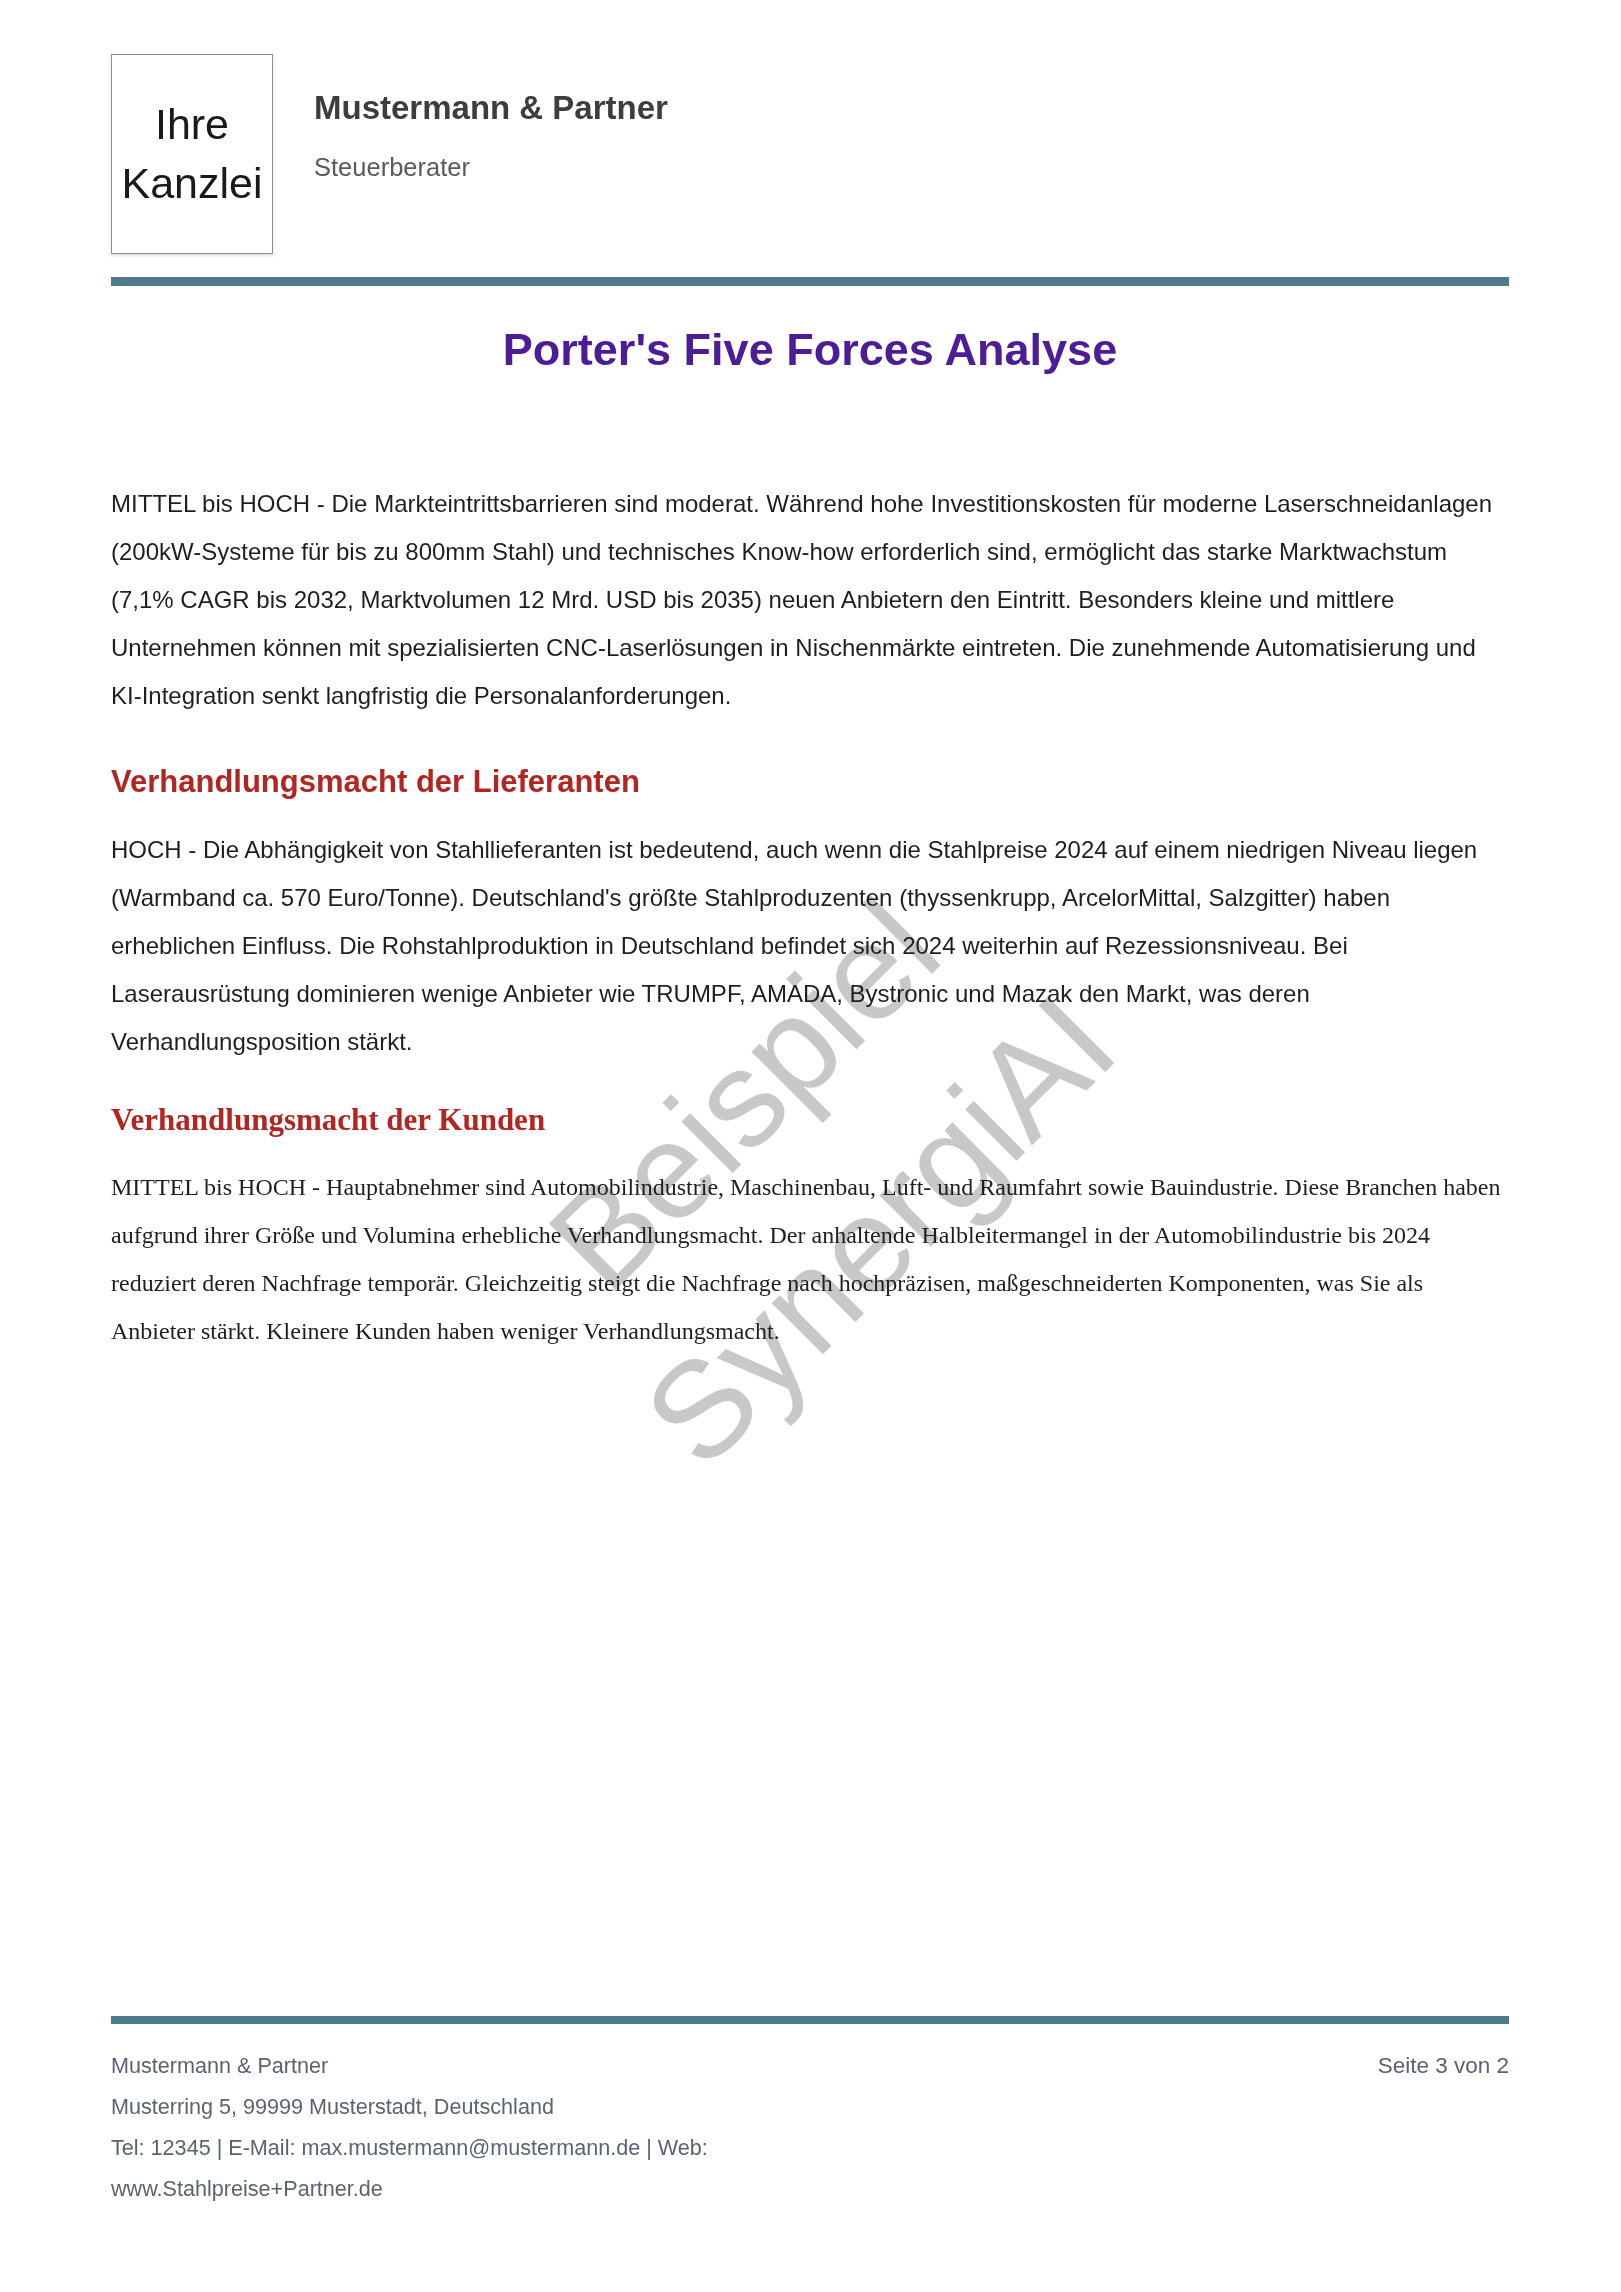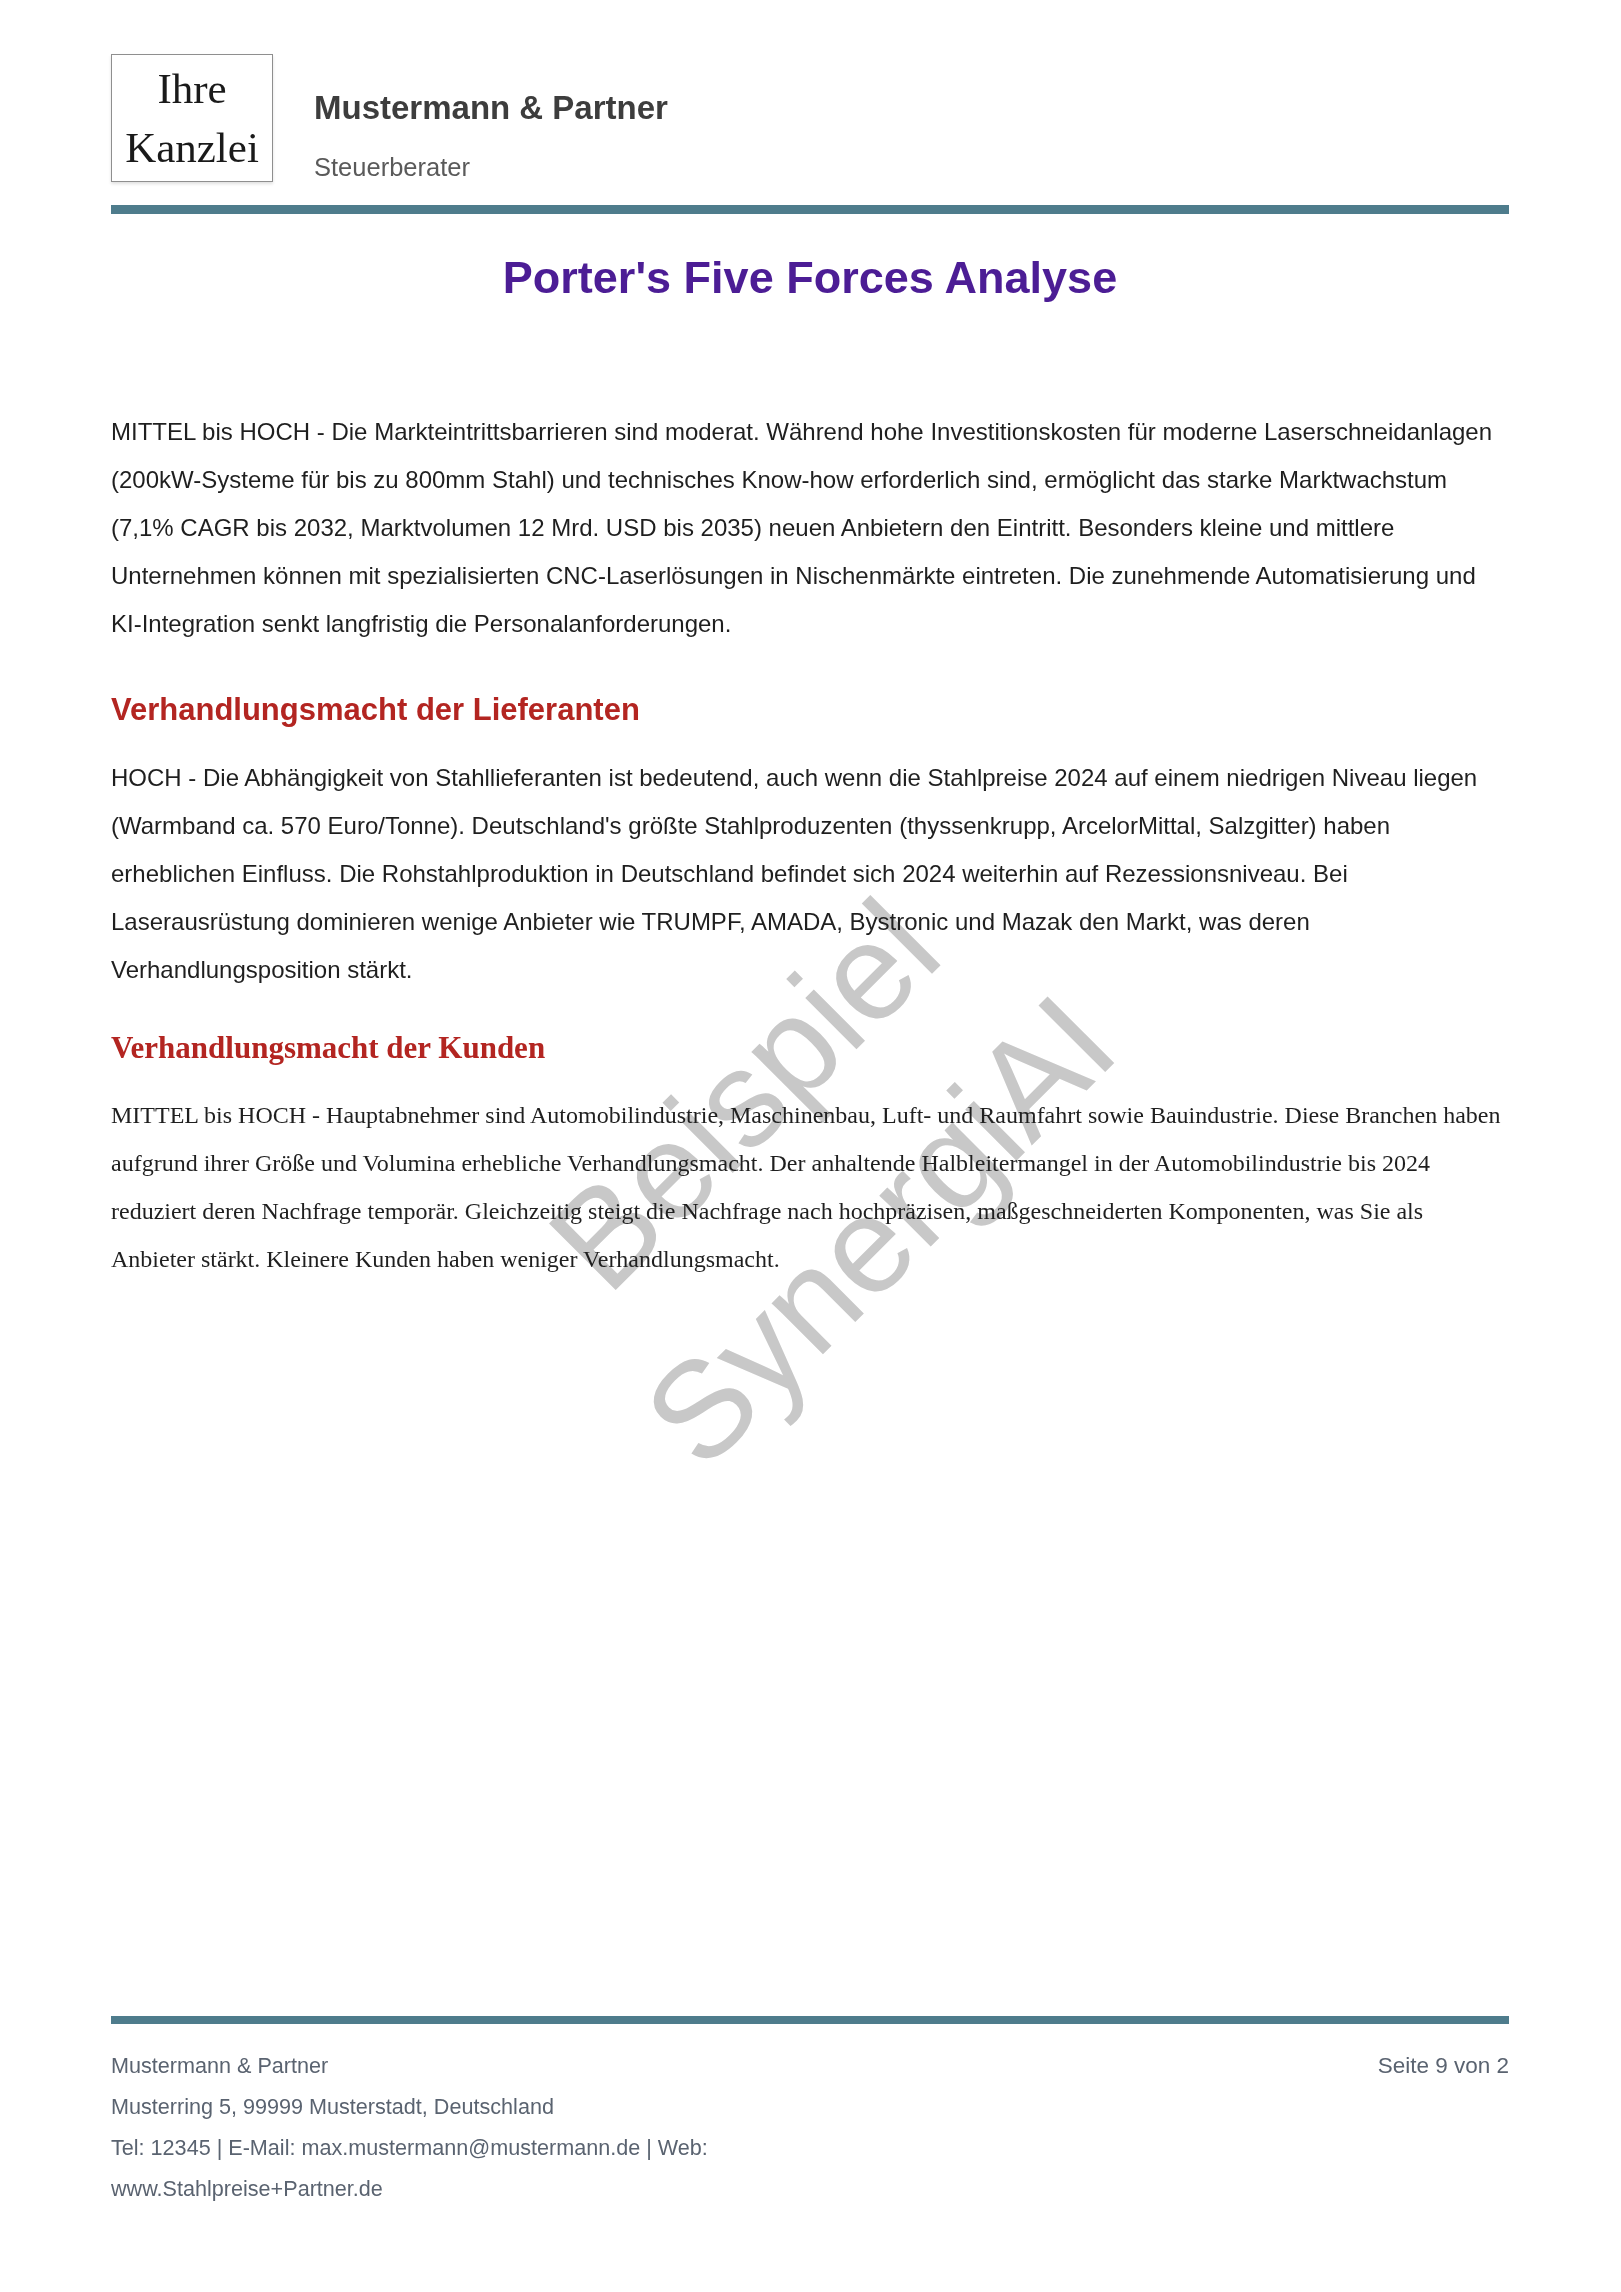--- a/index.html
+++ b/index.html
@@ -23,28 +23,27 @@
     text-align:center;
     white-space:nowrap;
     z-index:0;
     user-select:none;
   }
   .content { position:relative; z-index:1; padding:0 112px 0 111px; }
 
   
   .header-row { display:flex; align-items:flex-start; padding-top:54px; }
   .logo-box {
-    width:162px; height:128px;
+    width:162px; height:200px;
     border:1px solid #8f8f8f;
     background:#ffffff;
     box-shadow:0 2px 2.9px rgba(0,0,0,0.12);
     display:flex; flex-direction:column; align-items:center; justify-content:center;
     font-size:43px; line-height:59px; color:#1a1a1a;
     flex:0 0 auto;
-    font-family:Liberation Serif, serif;
   }
   .firm-block { margin-left:41px; padding-top:35px; }
   .firm-name { font-size:33px; font-weight:700; color:#3d3d3d; }
   .firm-subtitle { font-size:25.5px; color:#5a5a5a; margin-top:26px; }
 
   .divider {
     height:9.8px; background:#4e7c8c; margin-top:22.5px;
   }
 
   .doc-title {
@@ -121,21 +120,21 @@
       <div class="section-body">MITTEL bis HOCH - Hauptabnehmer sind Automobilindustrie, Maschinenbau, Luft- und Raumfahrt sowie Bauindustrie. Diese Branchen haben aufgrund ihrer Größe und Volumina erhebliche Verhandlungsmacht. Der anhaltende Halbleitermangel in der Automobilindustrie bis 2024 reduziert deren Nachfrage temporär. Gleichzeitig steigt die Nachfrage nach hochpräzisen, maßgeschneiderten Komponenten, was Sie als Anbieter stärkt. Kleinere Kunden haben weniger Verhandlungsmacht.</div>
     </div>
 
   </div>
 
   <div class="footer">
     <div class="footer-divider"></div>
     <div class="footer-lines">
       <div class="footer-line footer-first">
         <span>Mustermann &amp; Partner</span>
-        <span class="page-indicator">Seite 9 von 2</span>
+        <span class="page-indicator">Seite 3 von 2</span>
       </div>
       <div class="footer-line">Musterring 5, 99999 Musterstadt, Deutschland</div>
       <div class="footer-line">Tel: 12345 | E-Mail: max.mustermann@mustermann.de | Web:</div>
       <div class="footer-line">www.Stahlpreise+Partner.de</div>
     </div>
   </div>
 
 </div>
 
 

